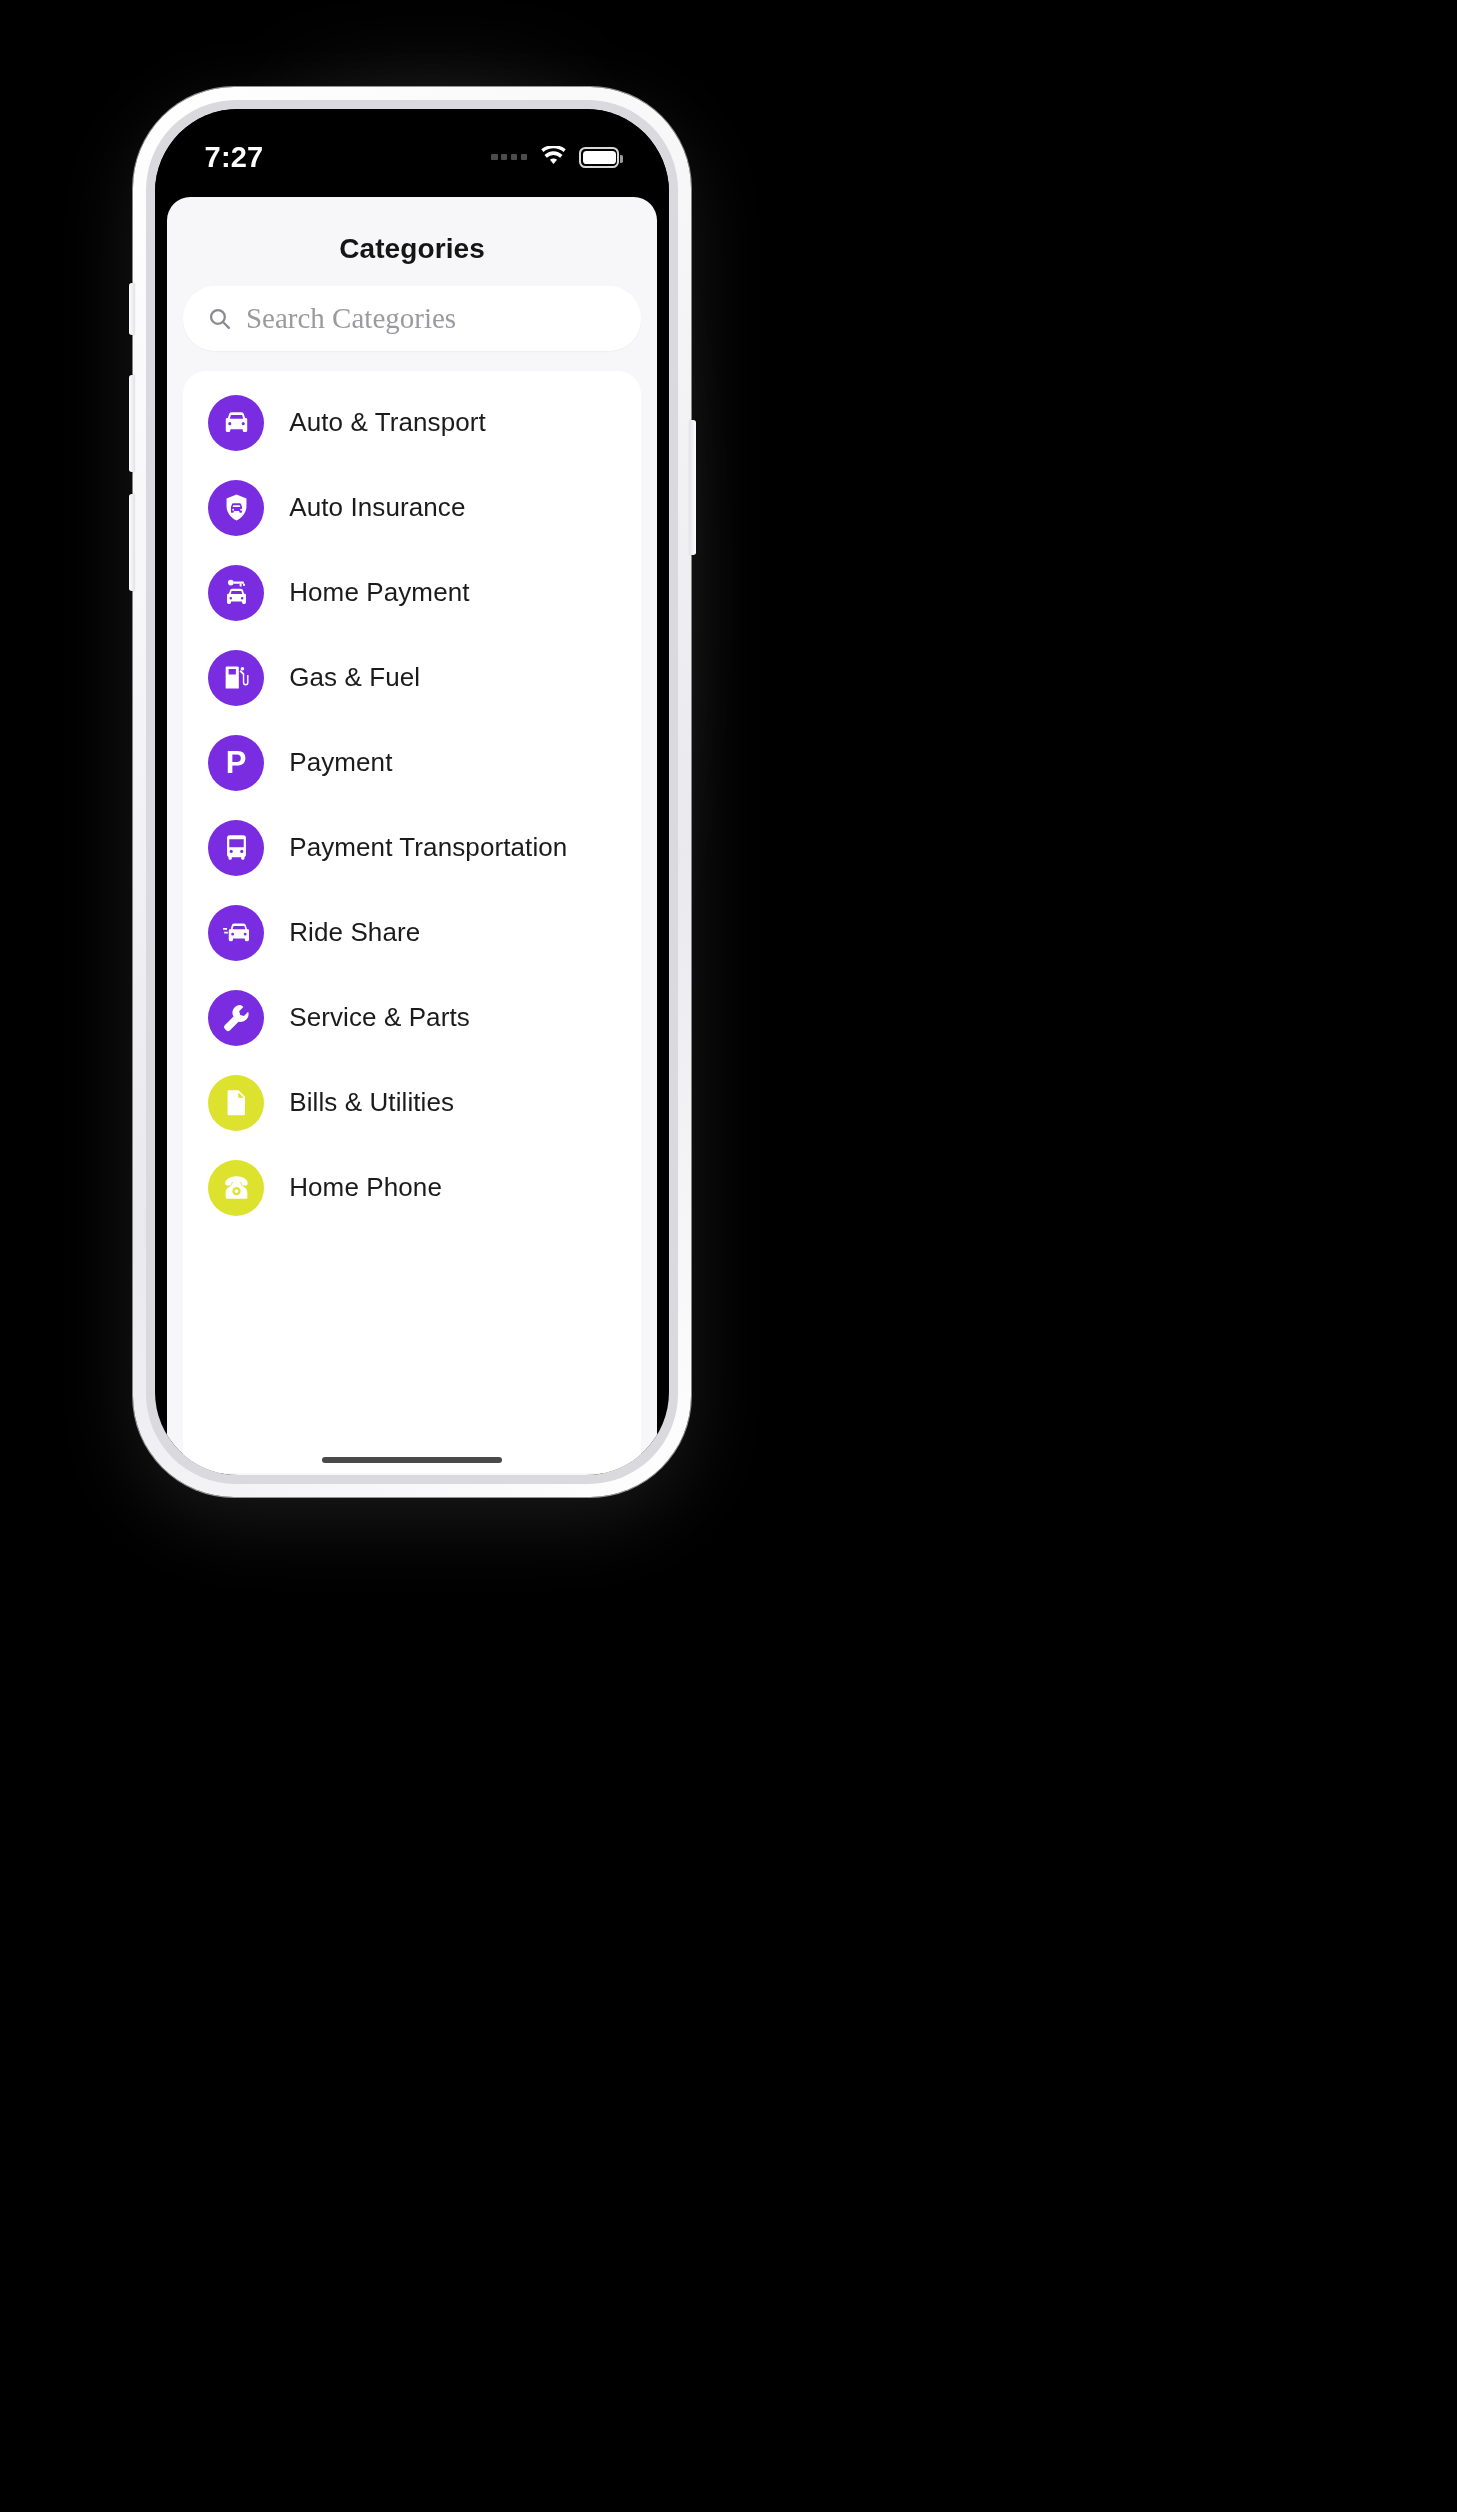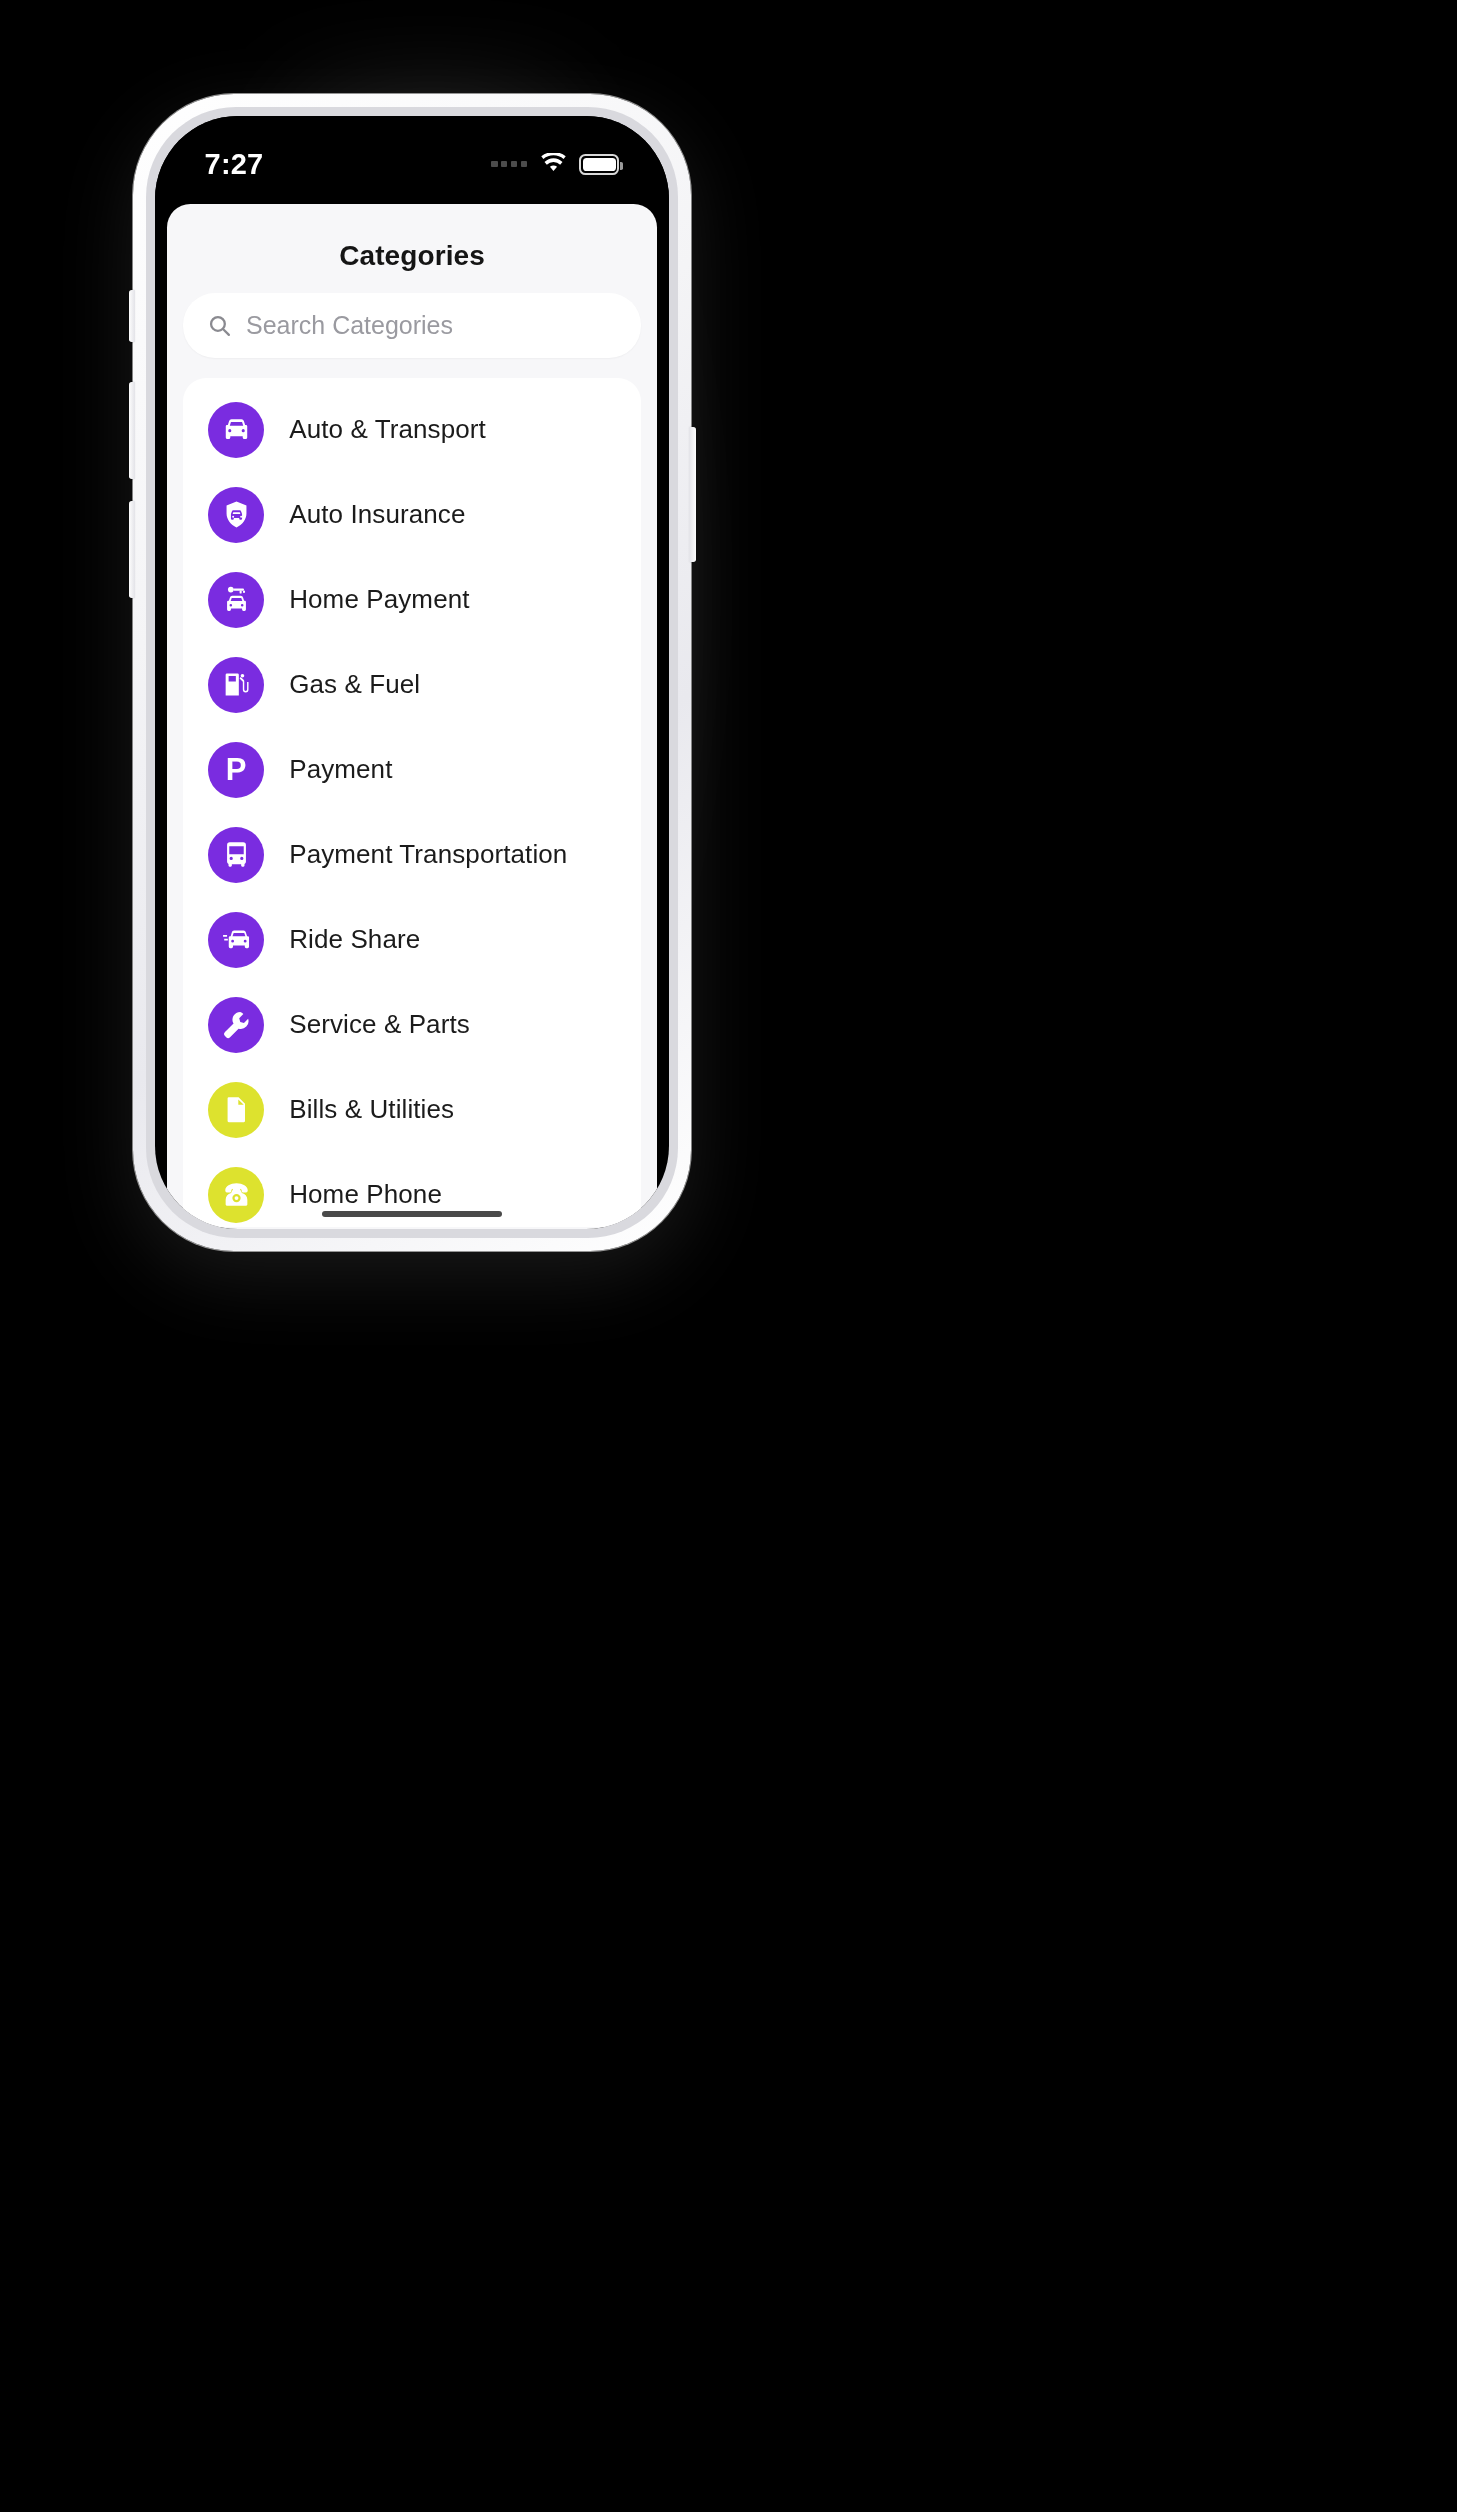--- a/index.html
+++ b/index.html
@@ -23,22 +23,22 @@
     width:576px; height:1188px;
     border-radius:117px;
     background:radial-gradient(ellipse at 50% 45%, rgba(255,255,255,0.30) 0%, rgba(255,255,255,0.10) 42%, rgba(255,255,255,0.0) 70%);
     filter:blur(34px);
     pointer-events:none;
   }
 
   
   .phone {
     position:absolute;
-    left:133px; top:94px;
-    width:558px; height:1157px;
+    left:133px; top:87px;
+    width:558px; height:1410px;
     border-radius:101px;
     background:linear-gradient(145deg,#ffffff 0%,#f4f4f6 36%,#e9e9ee 64%,#ffffff 100%);
     box-shadow:0 0 0 0.9px rgba(255,255,255,0.55), 0 23.4px 81px rgba(255,255,255,0.10);
   }
   .phone-inner-ring {
     position:absolute; inset:12.6px;
     border-radius:90px;
     background:#d9d9de;
   }
   .screen {
@@ -121,22 +121,22 @@
     border-radius:32px;
     display:flex; align-items:center;
     gap:14.4px;
     padding:0 23.4px;
     box-shadow:0 0.9px 1.8px rgba(0,0,0,0.04);
   }
   .search-icon { flex:0 0 auto; width:25px; height:25px; }
   .search-input {
     flex:1;
     border:none; outline:none; background:transparent;
-    font-family:Liberation Sans, sans-serif;
-    font-size:25px;
+    font-family:Liberation Serif, serif;
+    font-size:29px;
     color:#b91c1c;
   }
   .search-input::placeholder { color:#9a9aa0; }
 
   .list-card {
     margin:2px 16px;
     background:#fff;
     border-radius:23.4px 23.4px 0 0;
     flex:1;
     overflow:hidden;

